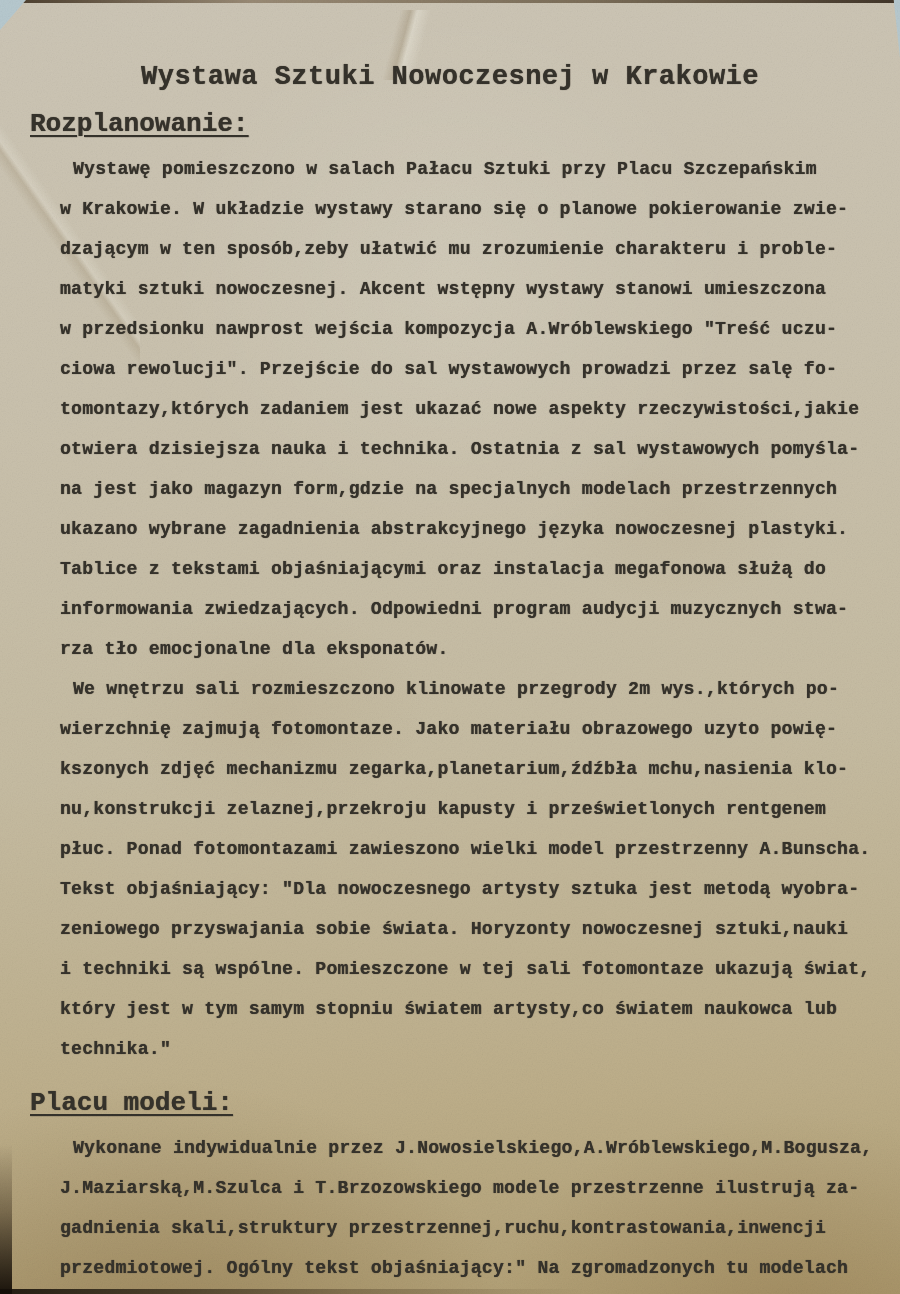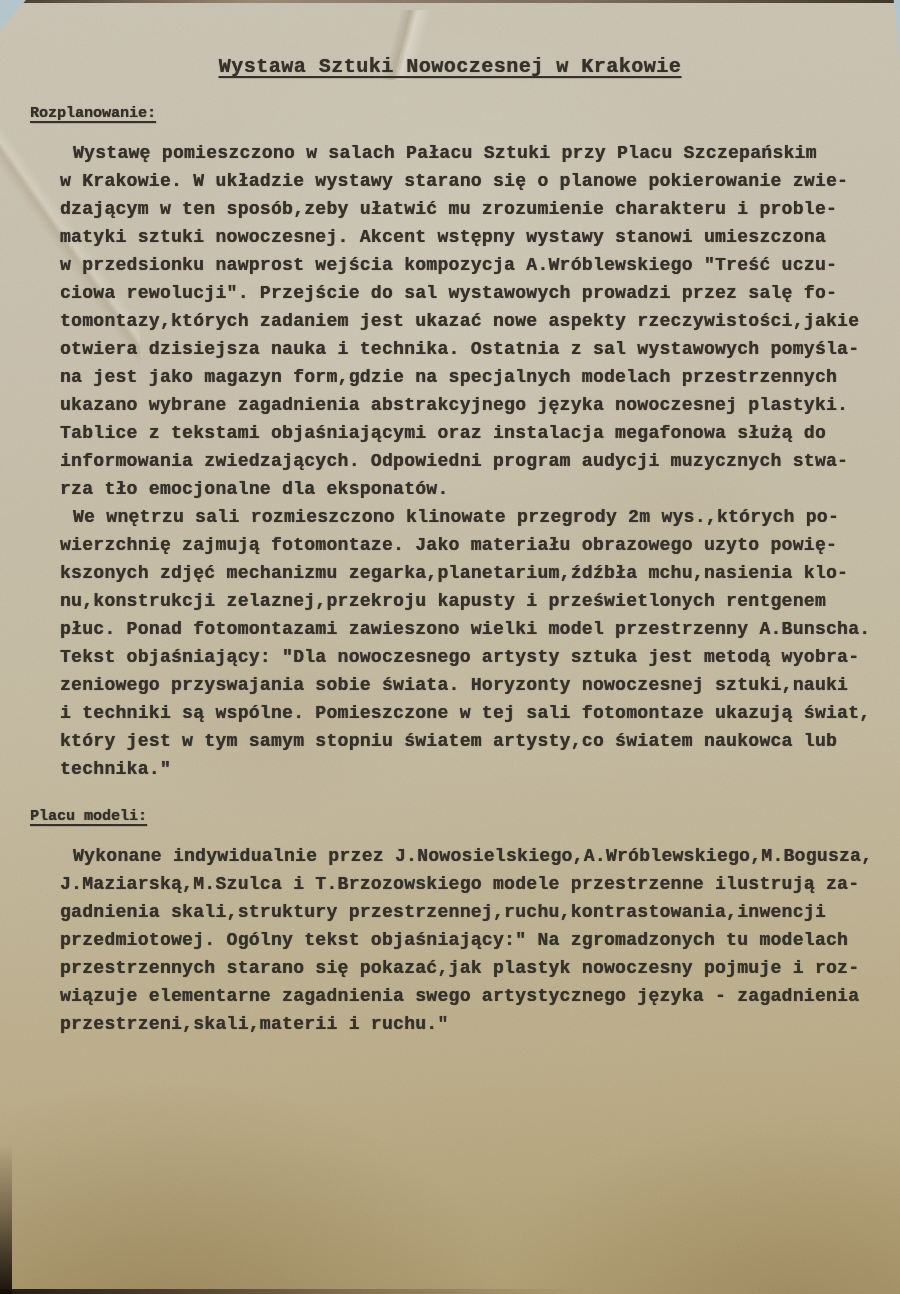--- a/index.html
+++ b/index.html
@@ -54,43 +54,42 @@
   }
   .content {
     position: relative;
     padding-top: 50px;
     color: #35322b;
     font-weight: bold;
     text-shadow: 0 0 1px rgba(48,42,34,0.75), 0.4px 0.4px 0.5px rgba(48,42,34,0.4);
   }
   .doc-title {
     display: table;
-    margin: 4px auto;
-    font-size: 20px;
+    margin: 14px auto;
+    font-size: 27px;
     letter-spacing: 0.5px;
     line-height: 26px;
-    text-decoration: underline;
     text-decoration-thickness: 2px;
     text-underline-offset: 4px;
     white-space: pre;
   }
   .section-heading {
     margin: 22px 8px 13px 30px;
-    font-size: 15px;
+    font-size: 26px;
     line-height: 24px;
     text-decoration: underline;
     text-decoration-thickness: 2px;
     text-underline-offset: 4px;
     white-space: pre;
   }
   .section-paragraph {
     margin: 0 18px 0 60px;
     font-size: 18px;
     letter-spacing: 0.3px;
-    line-height: 28px;
+    line-height: 40px;
     white-space: pre;
     text-indent: 13px;
   }
 </style>
 </head>
 <body>
 
 <div class="paper">
   <div class="crease-top"></div>
   <div class="crease-left"></div>

